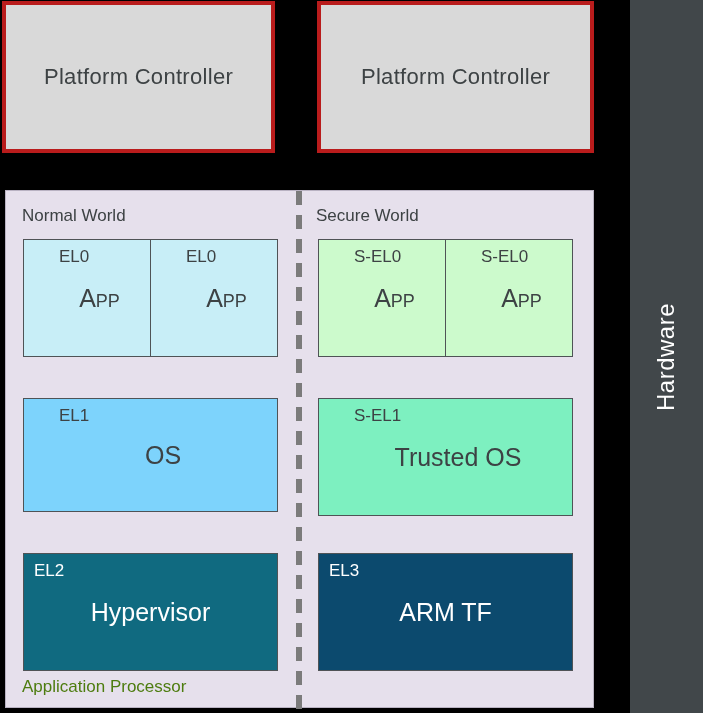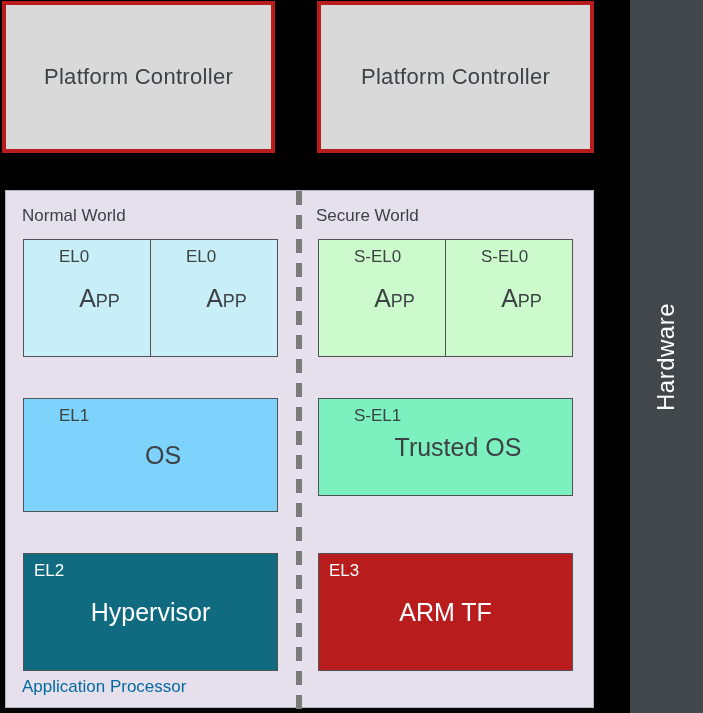--- a/index.html
+++ b/index.html
@@ -77,21 +77,21 @@
     white-space: nowrap;
   }
   #normal-world-title { left: 16px;  top: 15px; }
   #secure-world-title { left: 310px; top: 15px; }
 
   #app-processor-title {
     position: absolute;
     left: 16px;
     bottom: 10px;
     font-size: 17px;
-    color: #0369a1;
+    color: #4d7c0f;
     white-space: nowrap;
   }
 
   
   #world-divider {
     position: absolute;
     left: 290px;
     top: 0px;
     width: 6px;
     height: 518px;
@@ -131,24 +131,24 @@
   
   .smallcaps { font-variant: small-caps; font-size: 27px; }
 
   
   #app-el0-left   { left: 17px;  top: 48px;  width: 128px; height: 118px; background:#c8eef7; }
   #app-el0-right  { left: 144px; top: 48px;  width: 128px; height: 118px; background:#c8eef7; }
   #app-sel0-left  { left: 312px; top: 48px;  width: 128px; height: 118px; background:#ccfacc; }
   #app-sel0-right { left: 439px; top: 48px;  width: 128px; height: 118px; background:#ccfacc; }
 
   #os-el1         { left: 17px;  top: 207px; width: 255px; height: 114px; background:#7dd3fc; }
-  #os-sel1        { left: 312px; top: 207px; width: 255px; height: 98px; background:#7df0c0; }
+  #os-sel1        { left: 312px; top: 207px; width: 255px; height: 118px; background:#7df0c0; }
 
   #hypervisor-el2 { left: 17px;  top: 362px; width: 255px; height: 118px; background:#106a80;padding-left:28px; }
-  #armtf-el3      { left: 312px; top: 362px; width: 255px; height: 118px; background:#b91c1c; }
+  #armtf-el3      { left: 312px; top: 362px; width: 255px; height: 118px; background:#0c4a6e; }
 </style>
 </head>
 <body>
 
 <div class="platform-box" id="platform-controller-1">
   <span class="label">Platform Controller</span>
 </div>
 
 <div class="platform-box" id="platform-controller-2">
   <span class="label">Platform Controller</span>

